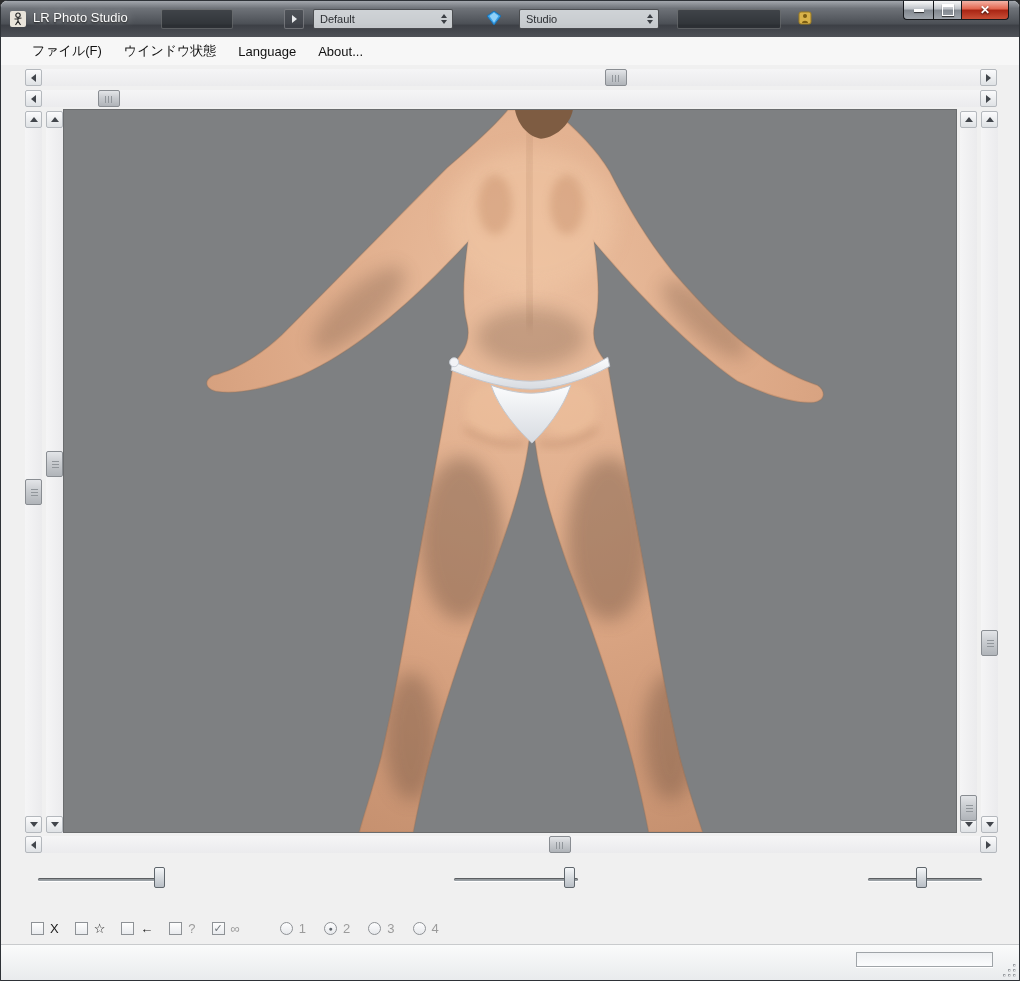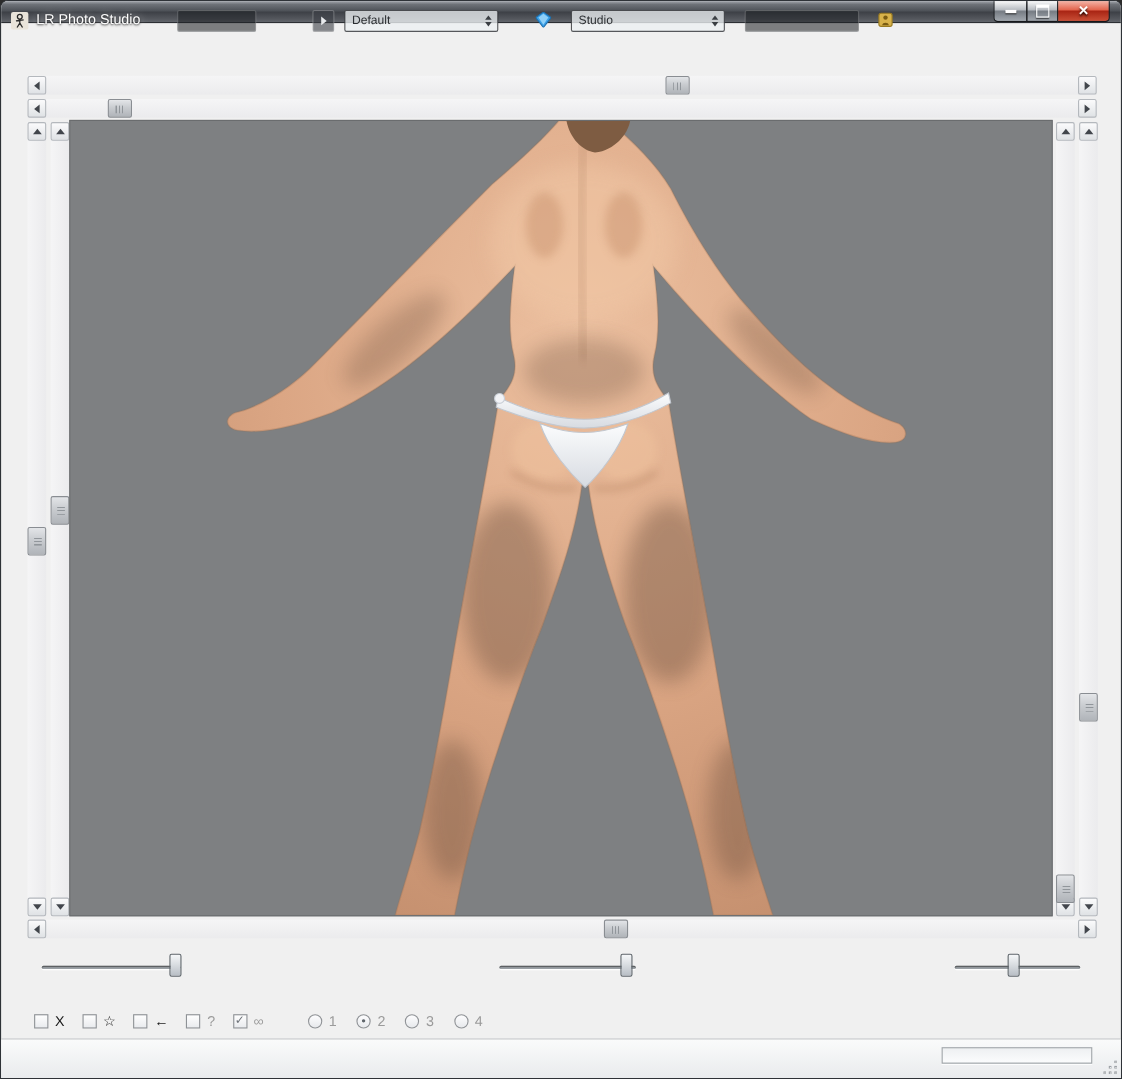--- a/index.html
+++ b/index.html
@@ -1,20 +1,20 @@
 <!DOCTYPE html>
 <html><head>
 <meta charset="utf-8">
 <style>
   html,body{margin:0;padding:0;background:#2b2b2b;}
   body{width:1020px;height:981px;overflow:hidden;font-family:"Liberation Sans",sans-serif;-webkit-font-smoothing:antialiased;}
   .window{position:absolute;left:0;top:0;width:1020px;height:981px;background:#f0f0f0;border:1px solid #2e3237;box-sizing:border-box;border-radius:7px 7px 0 0;overflow:hidden;}
 
   
-  .titlebar{position:absolute;left:0;top:0;width:100%;height:20px;
+  .titlebar{position:absolute;left:0;top:0;width:100%;height:48px;
     background:linear-gradient(180deg,#a3a7ad 0%,#6e7278 16%,#4c5056 48%,#3d4046 52%,#55585e 86%,#62666c 100%);
     border-bottom:1px solid #2c2f34;box-sizing:border-box;}
   .app-icon{position:absolute;left:9px;top:10px;width:16px;height:16px;}
   .title-text{position:absolute;left:32px;top:9px;color:#fdfdfd;font-size:13px;
     text-shadow:0 0 8px rgba(255,255,255,.55),0 1px 2px rgba(0,0,0,.9);}
   .tb-field{position:absolute;top:8px;height:20px;background:rgba(30,33,37,.55);
     border:1px solid rgba(255,255,255,.22);border-radius:2px;box-sizing:border-box;}
   .tb-combo{position:absolute;top:8px;height:20px;background:rgba(236,239,242,.78);
     border:1px solid rgba(20,22,25,.7);border-radius:2px;box-sizing:border-box;
     font-size:11px;color:#2c2f33;line-height:18px;padding:0 18px 0 6px;overflow:hidden;}
@@ -144,20 +144,26 @@
         </div>
       <div class="cap max">
           <div class="glyph-max"></div>
         </div>
       <div class="cap close">
           <div class="glyph-x">✕</div>
         </div>
     </div>
   </div>
 
+  <div class="menubar">
+    <div class="menu-item">ファイル(F)</div>
+    <div class="menu-item">ウインドウ状態</div>
+    <div class="menu-item">Language</div>
+    <div class="menu-item">About...</div>
+  </div>
 
   <div class="hscroll" style="left:24px;top:68px;width:972px;">
     <div class="sb-btn">
         <div class="tri-l"></div>
       </div>
     <div class="sb-track">
       <div class="sb-thumb h" style="left: 60%;"></div>
     </div>
     <div class="sb-btn">
         <div class="tri-r"></div>

